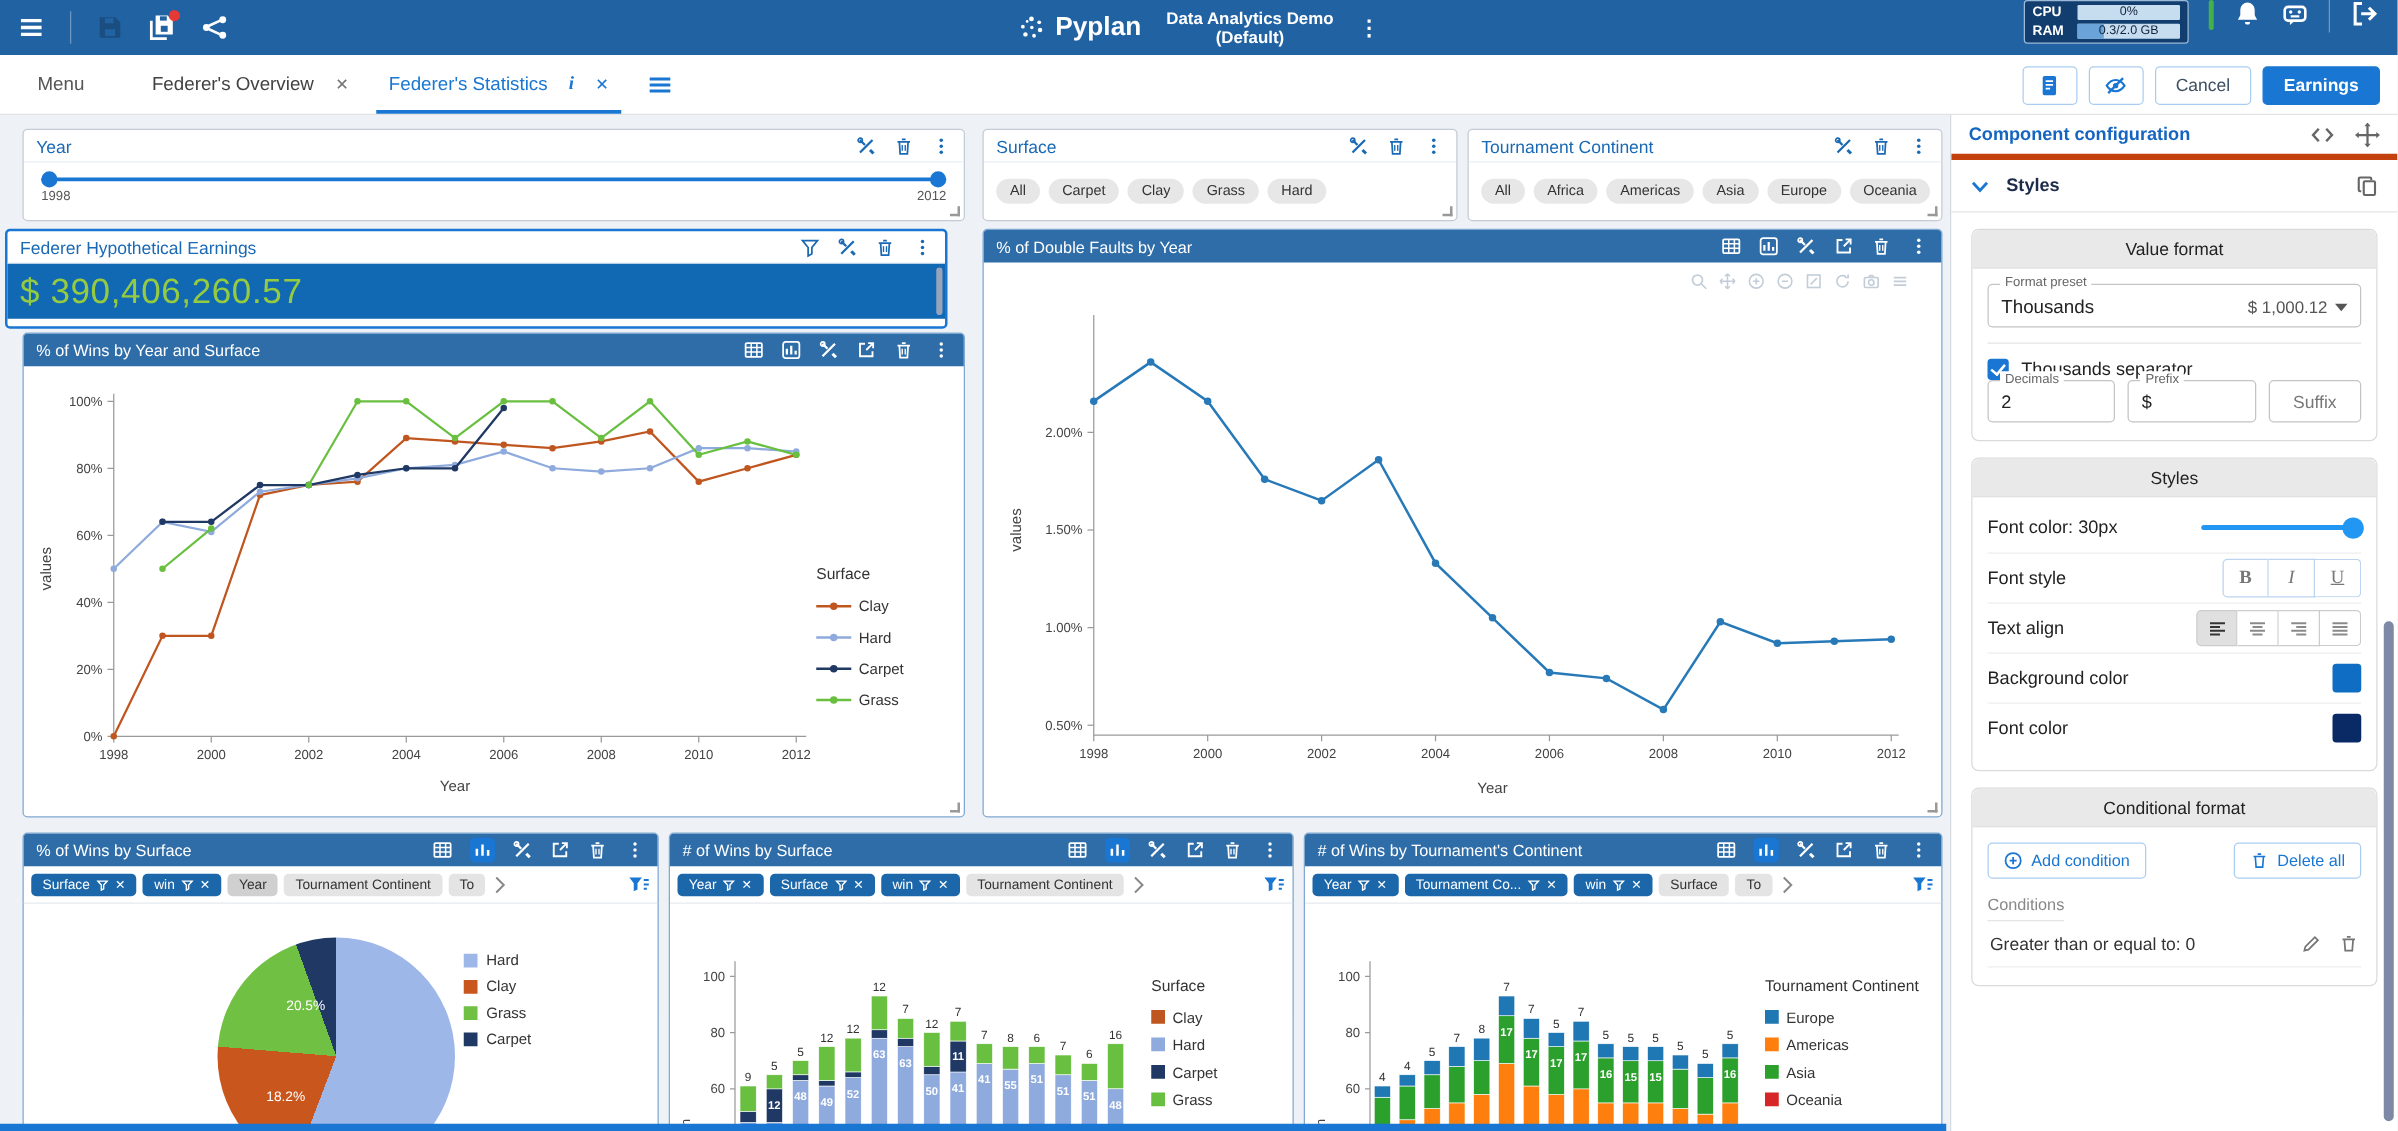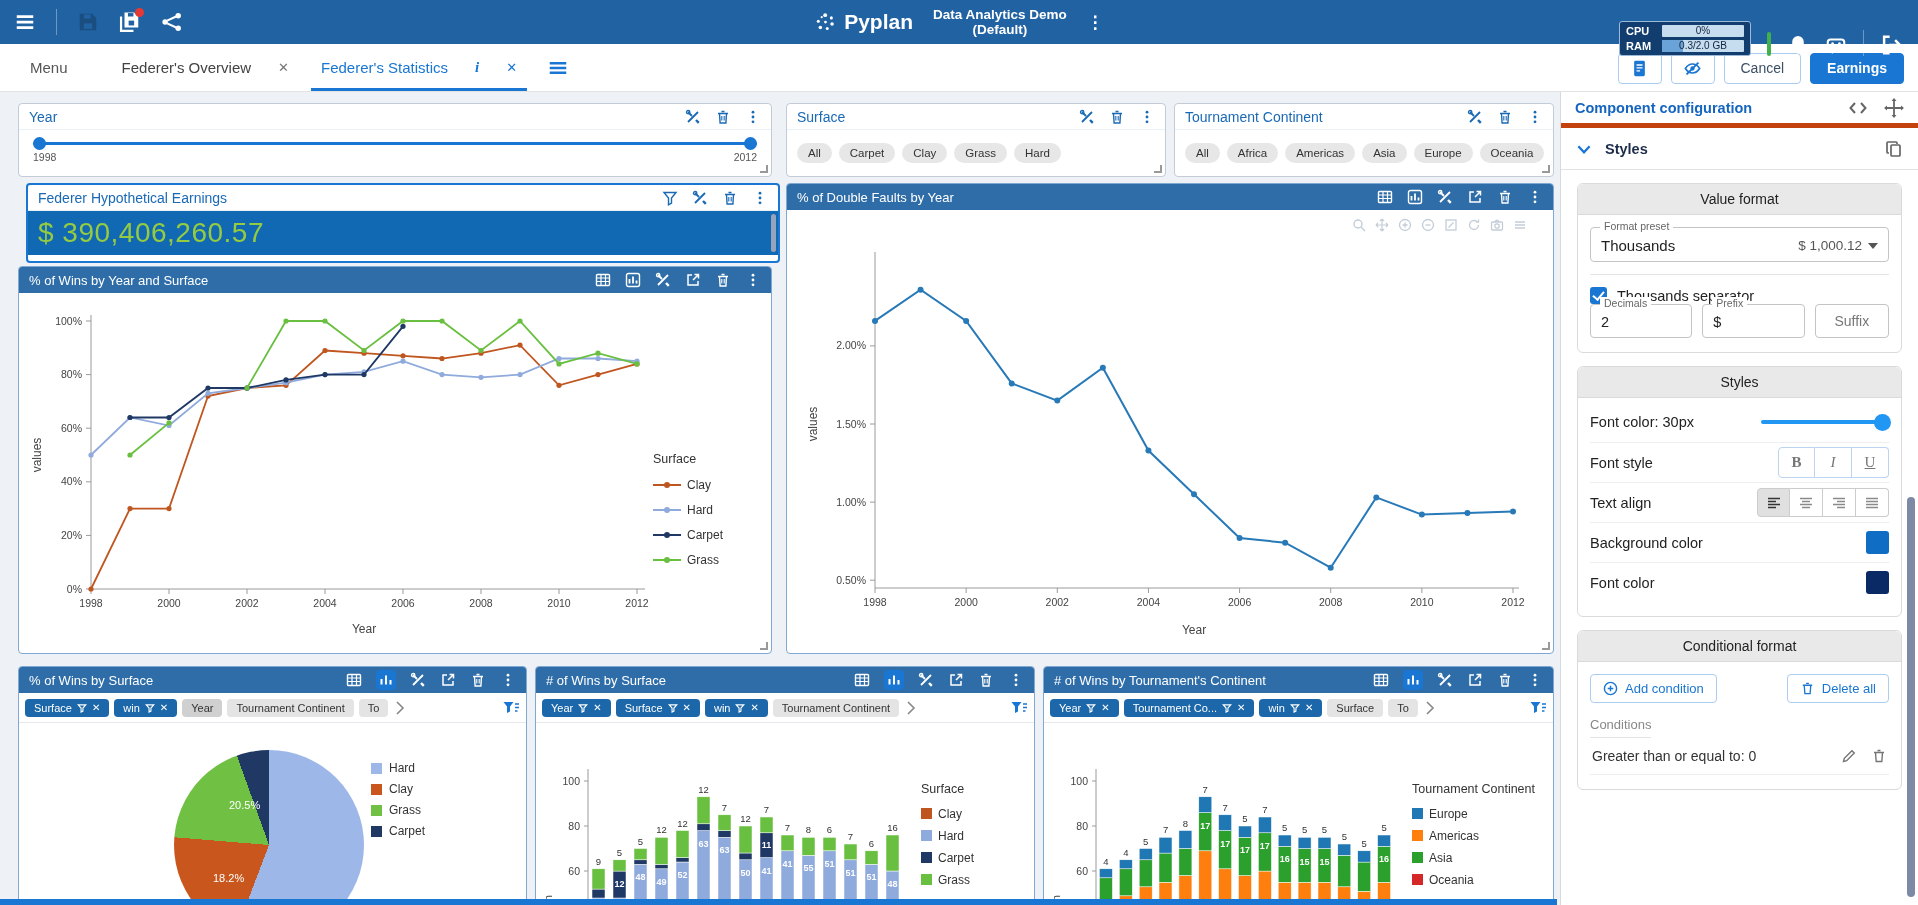--- a/index.html
+++ b/index.html
@@ -15,36 +15,36 @@
   .tb-ic svg { width:100%; height:100%; }
   .tb-ic.dim { color:#1b4e80; }
   .red-dot { position:absolute; right:-3px; top:-3px; width:9px; height:9px;
     border-radius:50%; background:#e53935; }
   .tb-center { position:absolute; left:50%; top:0; height:44px; transform:translateX(-50%);
     display:flex; align-items:center; gap:20px; }
   .brand { display:flex; align-items:center; gap:8px; font-size:21px; font-weight:bold; }
   .ws-title { text-align:center; font-weight:bold; font-size:13.5px; line-height:15px; }
   .kebab-w { font-size:17px; font-weight:bold; letter-spacing:0; cursor:pointer; }
   .tb-right { position:absolute; right:0; top:0; height:56px; display:flex;
-    align-items:flex-end; gap:16px; padding-right:16px; }
+    align-items:flex-start; gap:16px; padding-right:16px; }
   .gauge { background:#113e6e; border:1px solid #9db9d8; border-radius:3px;
     padding:3px 6px; display:flex; flex-direction:column; gap:3px; }
   .g-row { display:flex; align-items:center; gap:6px; }
   .g-lab { font-size:11px; font-weight:bold; width:30px; }
   .g-bar { width:82px; height:12px; background:#c6ddf0; border-radius:1px;
     position:relative; font-size:10px; color:#14233d; text-align:center; line-height:12px; }
   .g-fill { position:absolute; left:0; top:0; height:100%; background:#69a3d8; }
   .g-txt { position:relative; z-index:1; }
   .green-mini { width:4px; height:24px; background:#43b14b; border-radius:2px; }
 
   
   .tabbar { position:absolute; left:0; top:44px; width:1918px; height:48px; background:#fff;
     border-bottom:1px solid #e3e3e3; display:flex; align-items:center; z-index:20; }
   .menu-lbl { font-size:15px; color:#555; margin:0 38px 0 30px; cursor:pointer; }
-  .tab { height:100%; display:inline-flex; align-items:center; gap:27px; padding:0 16px;
+  .tab { height:100%; display:inline-flex; align-items:center; gap:17px; padding:0 16px;
     font-size:15px; color:#424242; cursor:pointer; position:relative; }
   .tab .x { color:#757575; font-size:13px; }
   .tab.active { color:#1976d2; }
   .tab.active .x { color:#1976d2; }
   .tab.active::after { content:""; position:absolute; left:6px; right:6px; bottom:0;
     height:3px; background:#1976d2; }
   .tab-i { font-family:"Liberation Serif",serif; font-style:italic; font-weight:bold;
     font-size:15px; color:#1976d2; }
   .list-ic { margin-left:14px; color:#1976d2; width:22px; height:22px; cursor:pointer; }
   .tab-actions { position:absolute; right:14px; top:0; height:48px; display:flex;
@@ -439,21 +439,21 @@
         <span class="fchip">All</span>
         <span class="fchip">Africa</span>
         <span class="fchip">Americas</span>
         <span class="fchip">Asia</span>
         <span class="fchip">Europe</span>
         <span class="fchip">Oceania</span>
       </div>
     <span class="corner"></span>
   </div>
 
-  <div class="panel selected" style="left:26px;top:91px;width:754px;height:80px;">
+  <div class="panel selected" style="left:4px;top:91px;width:754px;height:80px;">
     <div class="phead-light">
       <span class="ptitle">Federer Hypothetical Earnings</span>
       <span class="hicons">
           <span class="hic">
             <svg viewBox="0 0 16 16">
               <path d="M2 2.5h12L9.5 8v5l-3 1.8V8z" fill="none" stroke="currentColor" stroke-width="1.4"></path>
             </svg>
           </span>
           <span class="hic">
             <svg viewBox="0 0 16 16">

